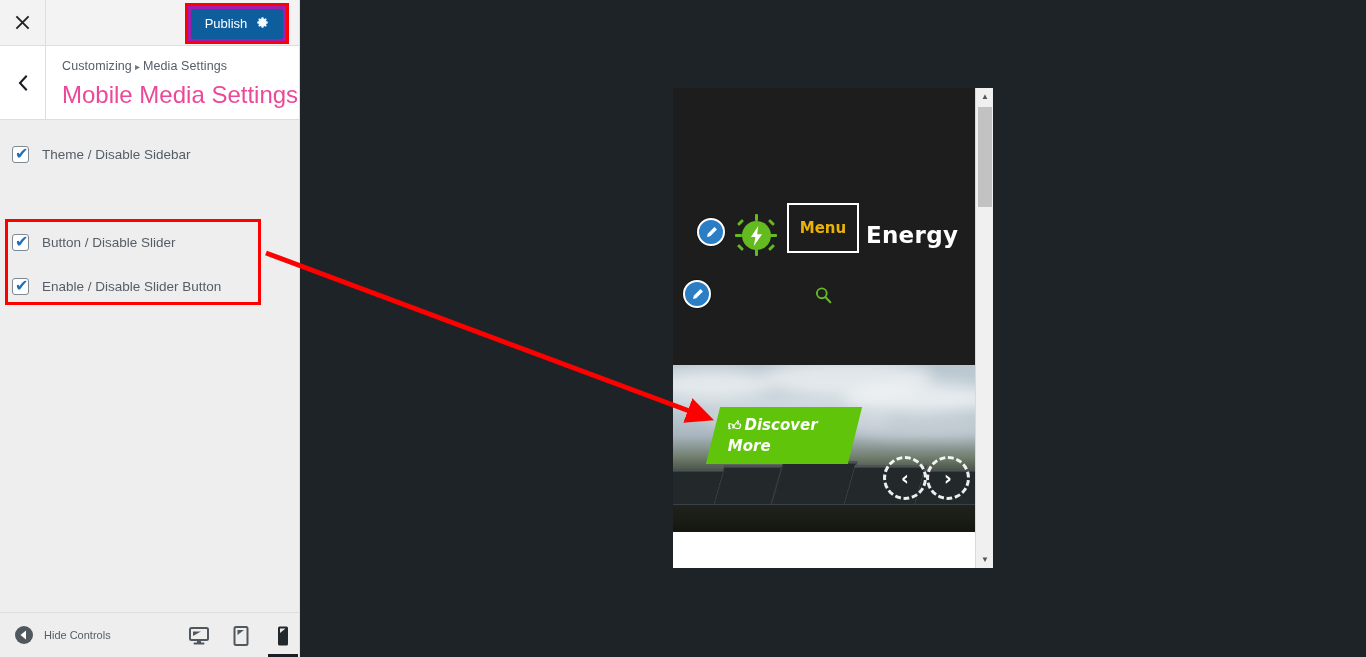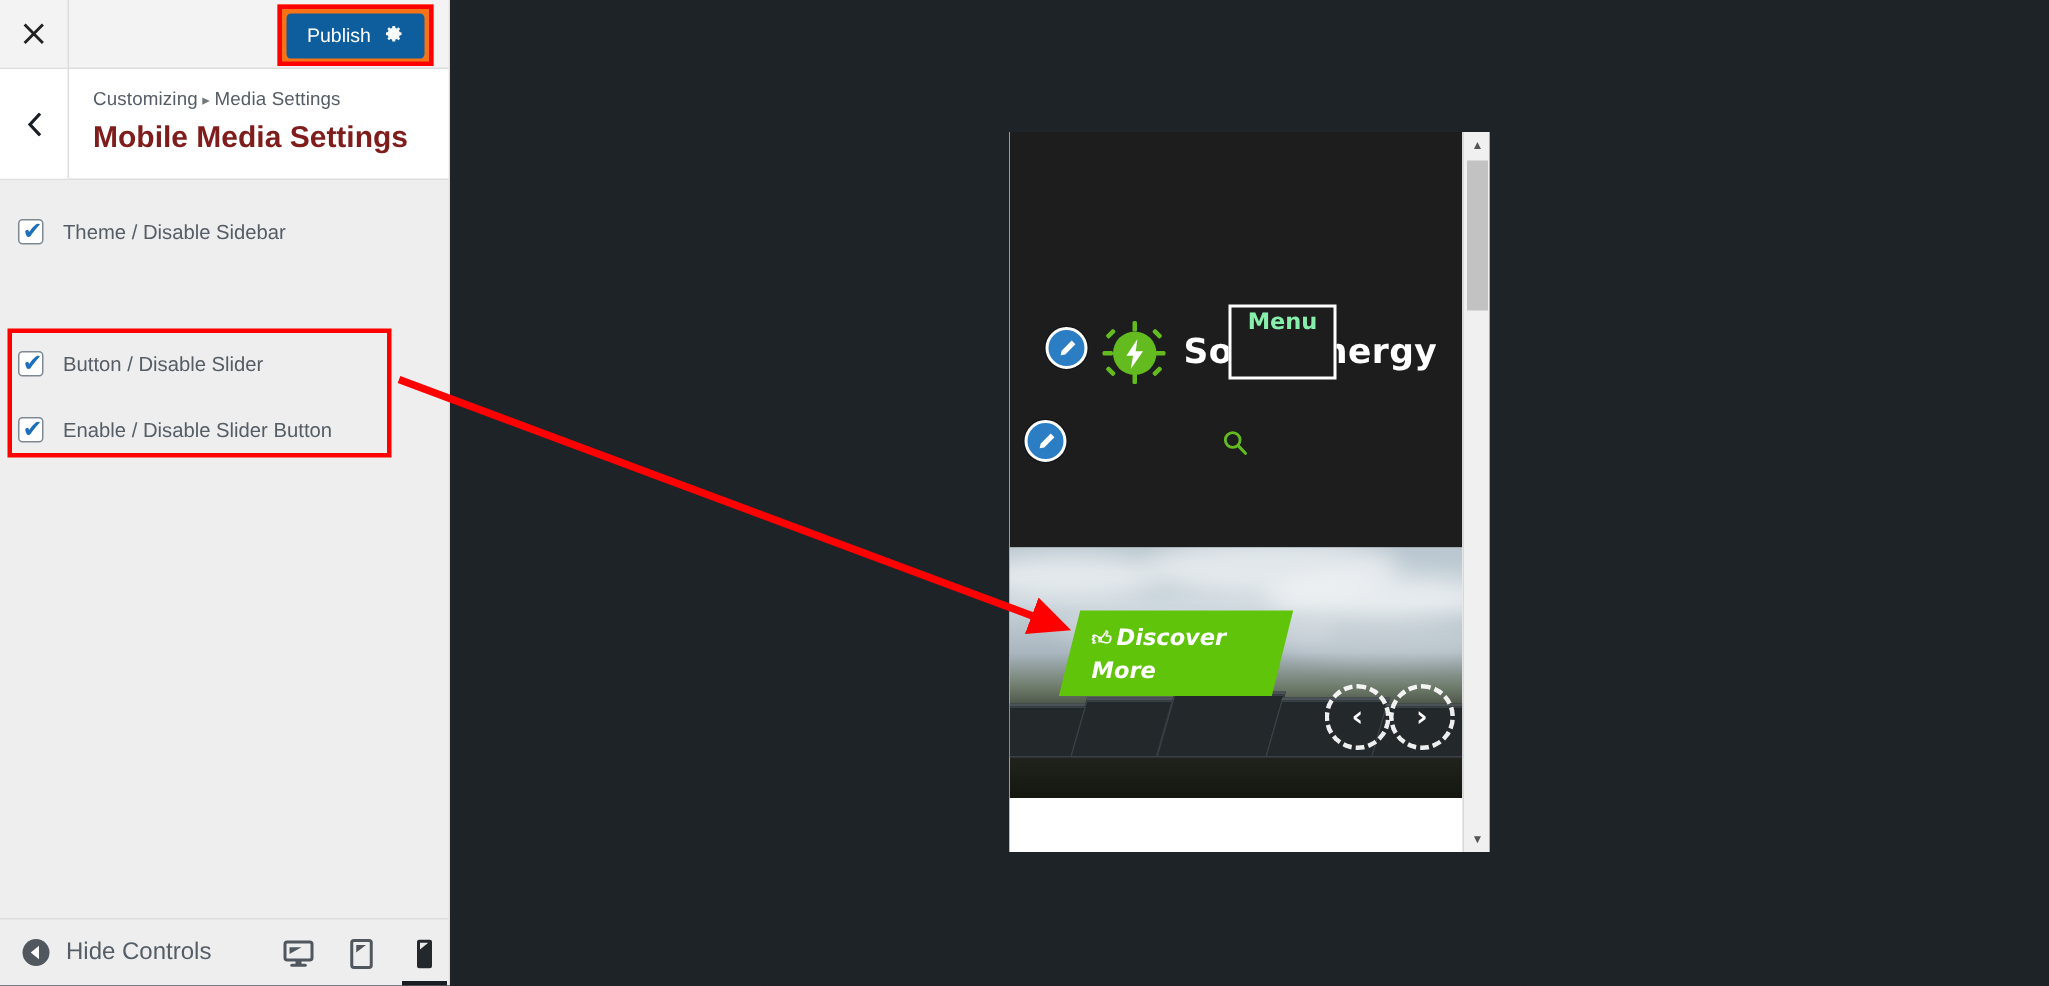--- a/index.html
+++ b/index.html
@@ -35,21 +35,21 @@
     border-right: 1px solid #dddddd;
     display: flex; align-items: center; justify-content: center;
     cursor: pointer;
   }
   #close-btn svg { display: block; }
   #publish-wrap {
     position: absolute; left: 185px; top: 3px;
     width: 104px; height: 41px;
     border: 3px solid #ff0000;
     display: flex; align-items: center; justify-content: center;
-    background: #f97316;
+    background: #a21caf;
   }
   #publish-btn {
     width: 92px; height: 30px;
     background: #0e5e9e;
     color: #ffffff;
     border: none; border-radius: 3px;
     font-size: 13px;
     font-family: "Liberation Sans", sans-serif;
     display: flex; align-items: center; justify-content: center;
     gap: 9px;
@@ -74,21 +74,21 @@
     cursor: pointer;
     background: #ffffff;
   }
   #title-text { position: absolute; left: 62px; top: 12px; }
   #breadcrumb {
     font-size: 12.5px; color: #555d66; line-height: 1.4;
     letter-spacing: .1px;
   }
   #breadcrumb .sep { color: #72777c; font-size: 10px; padding: 0 3px; }
   #panel-title {
-    font-size: 20px; color: #7f1d1d; font-weight: 700;
+    font-size: 24px; color: #ec4899; font-weight: 400;
     line-height: 1.5; margin-top: 1px;
   }
 
   
   #cz-body {
     position: absolute; left: 0; top: 121px;
     width: 299px; height: 491px;
     background: #eeeeee;
     overflow: hidden;
   }
@@ -130,21 +130,21 @@
     position: absolute; left: 0; bottom: 0;
     width: 299px; height: 45px;
     background: #eeeeee;
     border-top: 1px solid #dddddd;
     display: flex; align-items: center;
   }
   #hide-controls {
     display: flex; align-items: center; gap: 10px;
     margin-left: 14px; cursor: pointer;
   }
-  #hide-controls .lbl { font-size: 16px; color: #555d66; }
+  #hide-controls .lbl { font-size: 11px; color: #555d66; }
   .dev-icons {
     position: absolute; left: 178px; top: 0;
     height: 45px;
     display: flex; align-items: center;
   }
   .dev {
     width: 42px; height: 45px;
     display: flex; align-items: center; justify-content: center;
     cursor: pointer;
     position: relative;
@@ -209,26 +209,25 @@
     color: #ffffff; font-size: 23px; font-weight: bold;
     letter-spacing: .3px;
     font-family: "DejaVu Sans", sans-serif;
   }
 
   #menu-btn {
     position: absolute; left: 114px; top: 115px;
     width: 72px; height: 50px;
     border: 2px solid #ffffff;
     background: #1d1d1d;
-    color: #86efac;
+    color: #eab308;
     font-size: 15px; font-weight: bold;
-    display: flex; justify-content: center;
+    display: flex; align-items: center; justify-content: center;
     cursor: pointer;
     font-family: "DejaVu Sans", sans-serif;
-    margin-left: 32px;
   }
   #search-icon-btn {
     position: absolute; left: 142px; top: 198px;
     cursor: pointer;
   }
 
   
   #slider {
     position: relative;
     height: 167px;

